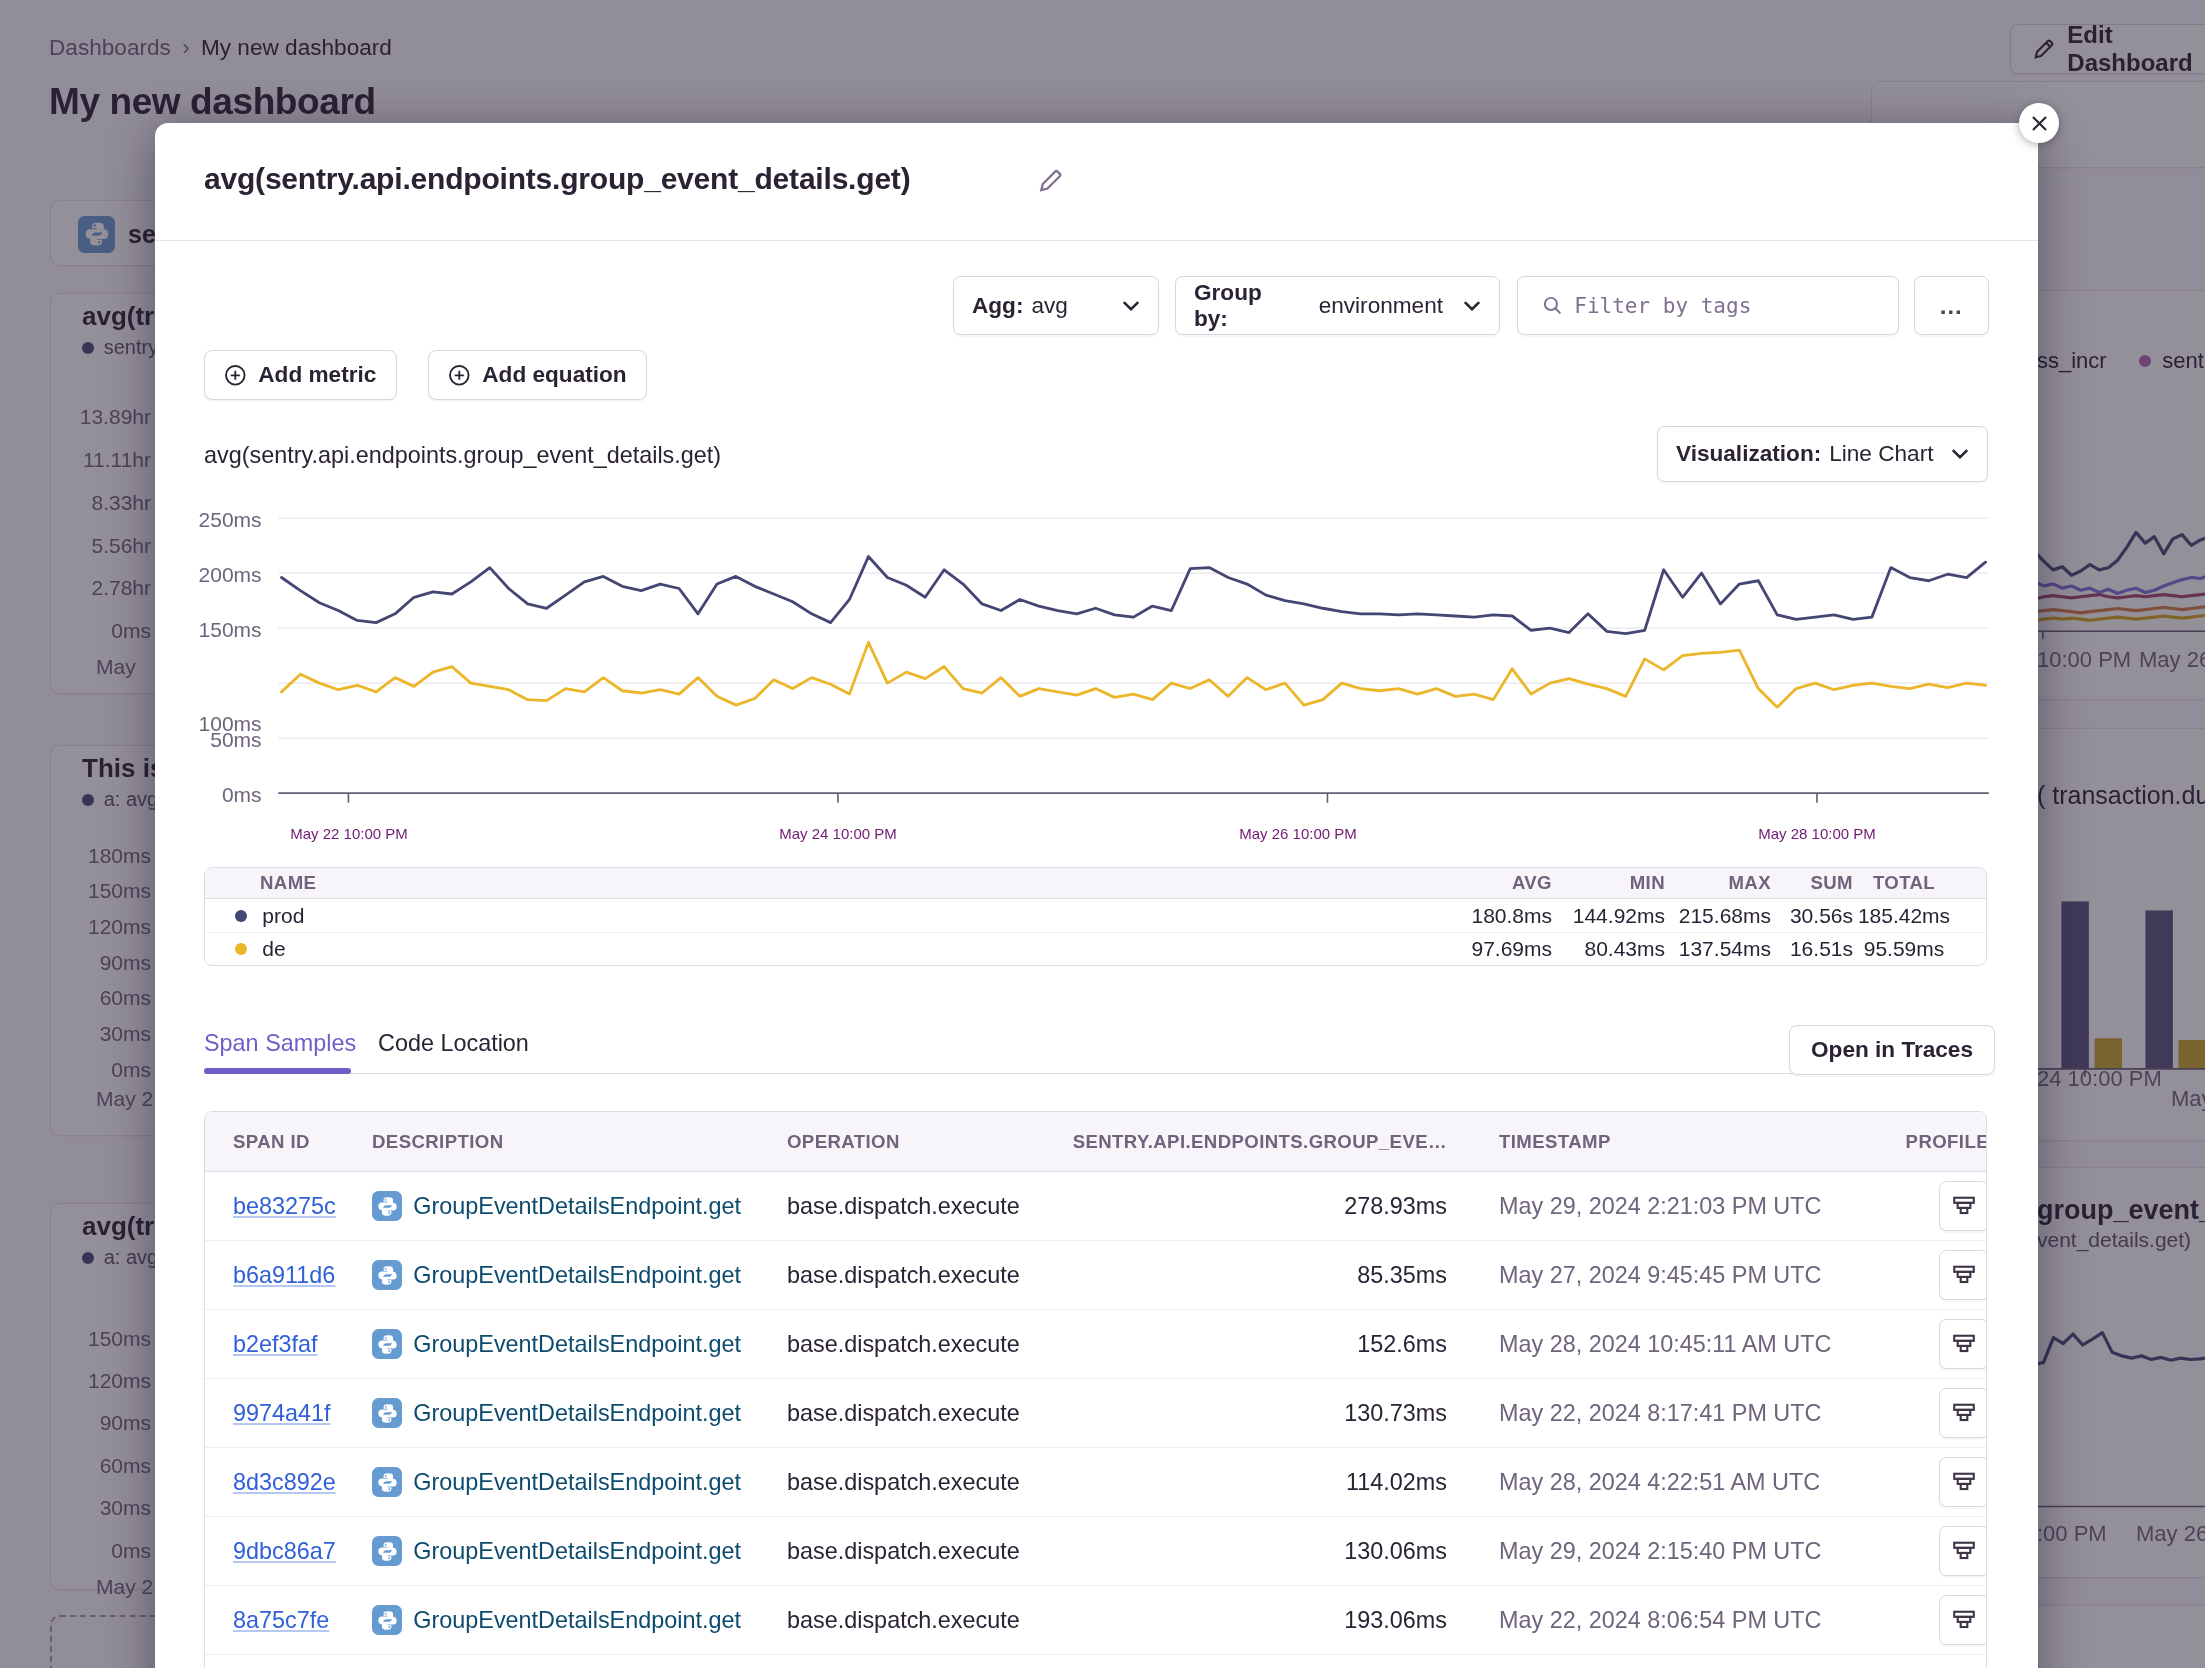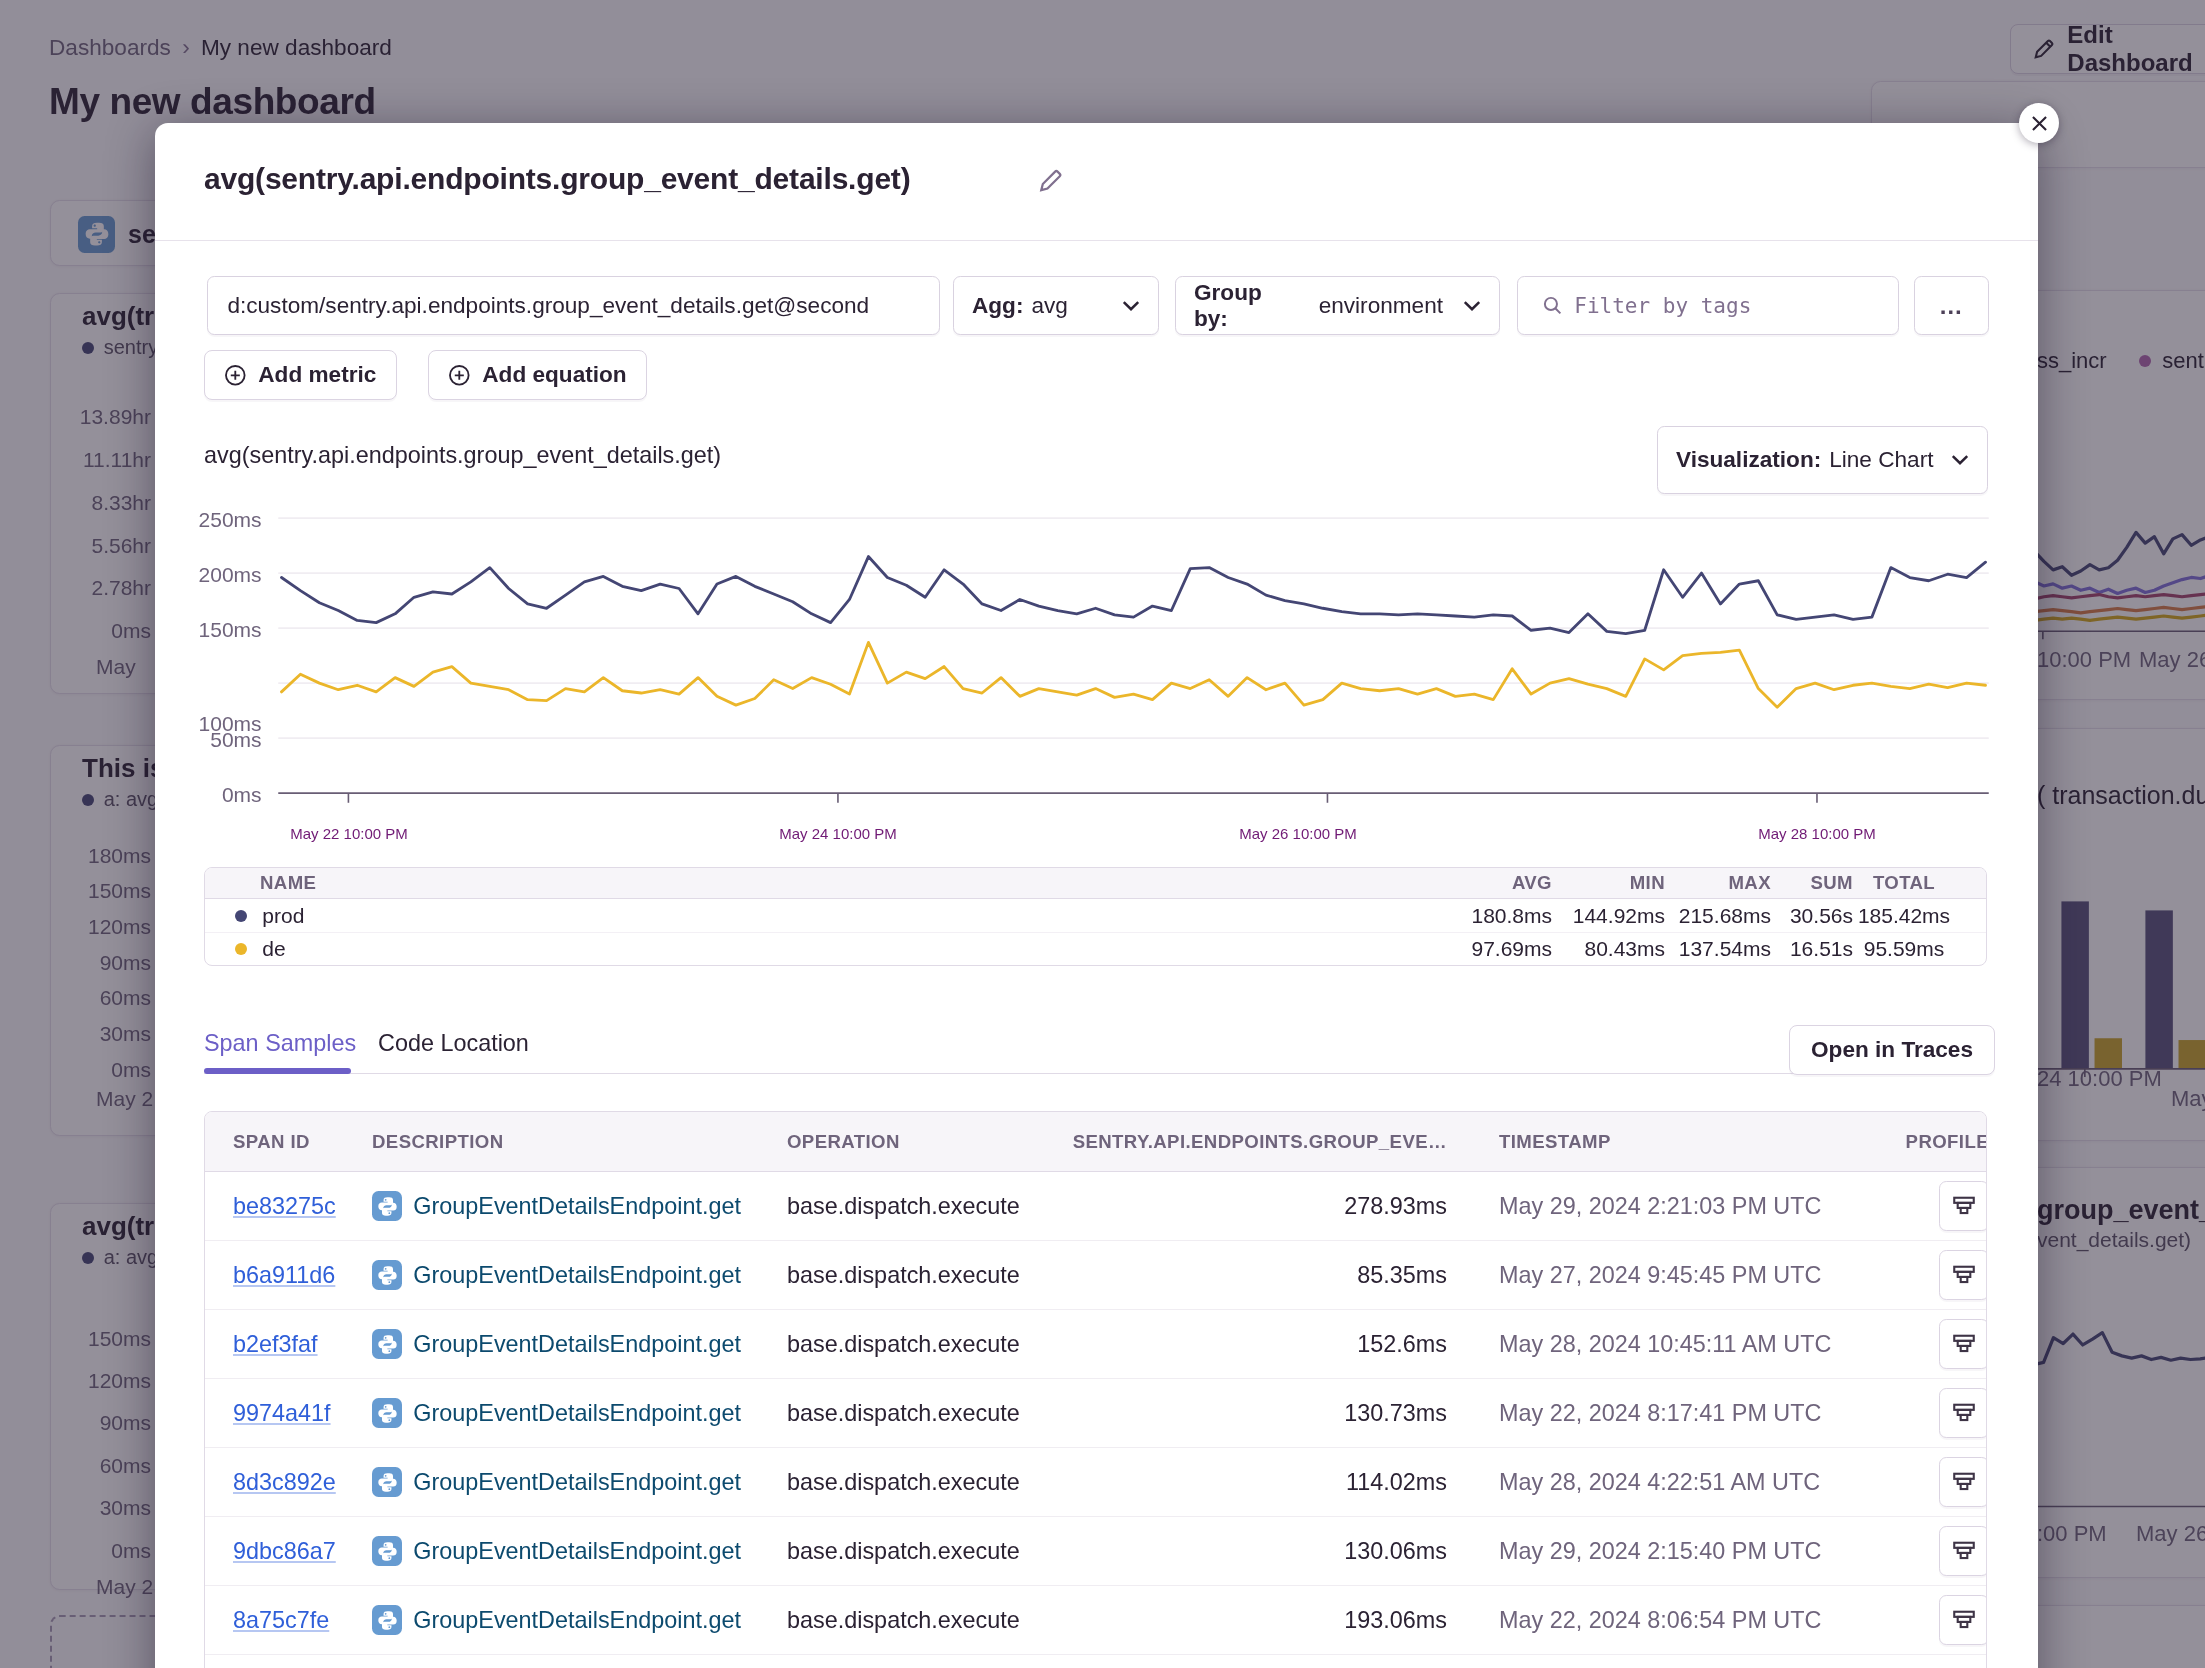--- a/index.html
+++ b/index.html
@@ -54,21 +54,21 @@
   #filter-input { border:none; outline:none; background:transparent; font-family:"DejaVu Sans Mono",monospace; font-size:21px; color:#80708F; width:290px; }
   #filter-input::placeholder { color:#80708F; }
   #overflow-btn { left:1759px; width:75px; justify-content:center; font-weight:700; font-size:24px; letter-spacing:1.6px; color:#4D4158; cursor:pointer; }
   .field .bold { font-weight:700; }
   .chev { margin-left:auto; }
 
   #add-metric-btn { position:absolute; left:49px; top:227px; height:50px; padding:0 19.4px; font-size:22.6px; }
   #add-equation-btn { position:absolute; left:273px; top:227px; height:50px; padding:0 19.4px; font-size:22.6px; }
 
   #chart-label { position:absolute; left:49px; top:319px; font-size:23.4px; color:#2B2233; }
-  #viz-select { position:absolute; left:1502px; top:303px; width:331px; height:68px; padding:0 18px; font-size:22.6px; gap:8px; cursor:pointer; }
+  #viz-select { position:absolute; left:1502px; top:303px; width:331px; height:56px; padding:0 18px; font-size:22.6px; gap:8px; cursor:pointer; }
 
   #chart-area { position:absolute; left:0; top:371px; width:1883px; height:387px; }
   #main-chart-svg { position:absolute; left:123px; top:12px; }
   .main-ytick { position:absolute; width:105px; text-align:right; left:1.6px; font-size:21px; color:#6F647C; }
   .main-xtick { position:absolute; top:331px; font-size:15px; color:#701a75; transform:translateX(-50%); white-space:nowrap; }
 
   #summary-table { position:absolute; left:49px; top:744px; width:1783px; border:0.8px solid #E0DAE6; border-radius:8px; overflow:hidden; background:#fff; }
   #summary-header { display:flex; align-items:center; height:31px; background:#F7F5F9; border-bottom:0.8px solid #E0DAE6;
                     font-size:18.6px; font-weight:700; color:#6F647C; letter-spacing:0.4px; }
   .sum-row { display:flex; align-items:center; height:33px; font-size:21px; color:#2B2233; border-top:0.8px solid #F3F0F5; }
@@ -231,23 +231,20 @@
 
   <div id="modal">
     <div id="modal-title">avg(sentry.api.endpoints.group_event_details.get)</div>
     <span id="title-edit-icon">
       <svg width="27.4" height="27.4" viewBox="0 0 16 16" fill="none" stroke="#80708F" stroke-width="1.3">
           <path d="M2.5 13.5l.9-3.6 7.2-7.2a1 1 0 0 1 1.4 0l1.3 1.3a1 1 0 0 1 0 1.4l-7.2 7.2-3.6.9z"></path>
         </svg>
     </span>
     <div id="modal-divider"></div>
 
-    <div class="field" id="metric-query-box">
-      <input id="metric-query-input" value="d:custom/sentry.api.endpoints.group_event_details.get@second" style="">
-    </div>
     <div class="field" id="agg-select">
       <span class="bold">Agg:</span>
       <span>avg</span>
       <span class="chev">
           <svg width="18" height="11.3" viewBox="0 0 10 6" fill="none" stroke="#2B2233" stroke-width="1.4">
             <path d="M1 1l4 4 4-4"></path>
           </svg>
         </span>
     </div>
     <div class="field" id="groupby-select">

